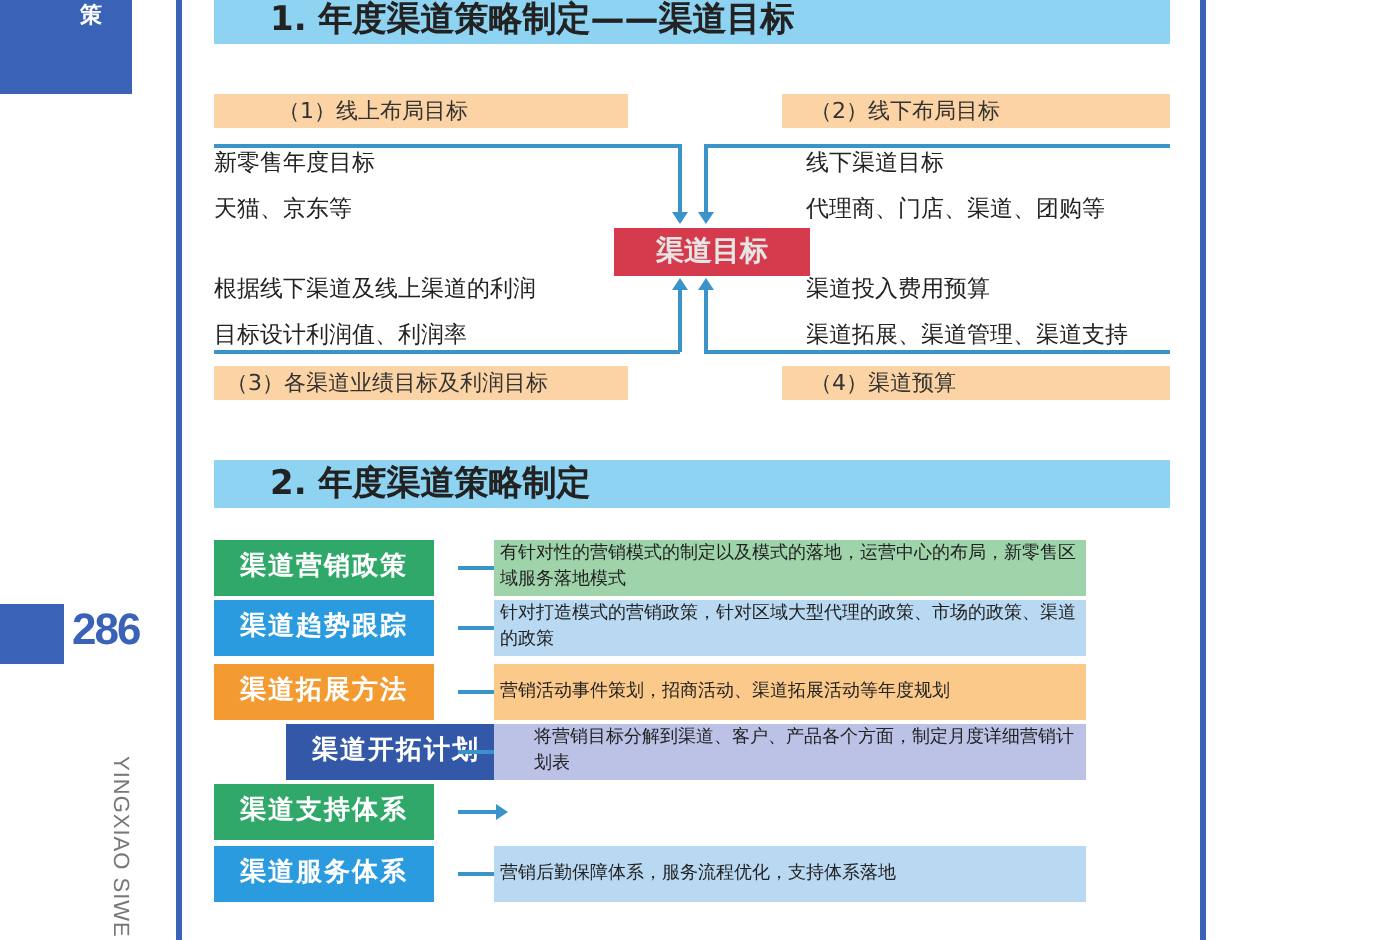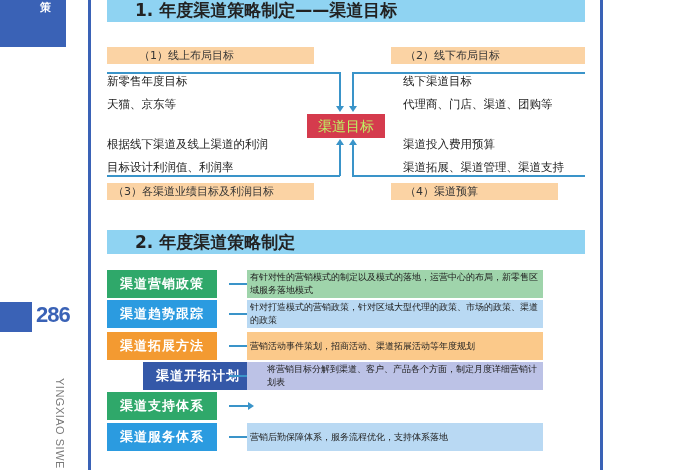--- a/index.html
+++ b/index.html
@@ -16,22 +16,22 @@
   .frame-right { position: absolute; left: 600px; top: 0; width: 3px; height: 470px; background: #3a62b6; }
 
   .sec-title { position: absolute; left: 107px; width: 478px; height: 24px; background: #8fd3f2;
                font-size: 17px; font-weight: bold; color: #222; padding-left: 28px; line-height: 24px; }
   .sec1 { top: 0; height: 22px; line-height: 20px; }
   .sec2 { top: 230px; height: 24px; }
 
   .orange-bar { position: absolute; height: 17px; background: #fbd3a4; font-size: 11px; color: #333; line-height: 17px; padding-left: 6px; }
   .txt { position: absolute; font-size: 11.5px; color: #222; }
   .line { position: absolute; background: #3a94c9; }
-  .goal { position: absolute; left: 307px; top: 114px; width: 78px; height: 24px; background: #d53b4d;
-          color: #bef264; font-weight: normal; font-size: 14px; text-align: center; line-height: 24px; }
+  .goal { position: absolute; left: 307px; top: 114px; width: 98px; height: 24px; background: #d53b4d;
+          color: #e5e5e5; font-weight: bold; font-size: 14px; text-align: center; line-height: 24px; }
   .arrow-down { position: absolute; width: 0; height: 0; border-left: 4px solid transparent; border-right: 4px solid transparent; border-top: 6px solid #3a94c9; }
   .arrow-up { position: absolute; width: 0; height: 0; border-left: 4px solid transparent; border-right: 4px solid transparent; border-bottom: 6px solid #3a94c9; }
 
   .row { position: absolute; left: 107px; width: 478px; height: 28px; }
   .row-label { position: absolute; left: 0; top: 0; width: 110px; height: 28px; color: #fff; font-weight: bold;
                font-size: 13px; text-align: center; line-height: 28px; letter-spacing: 1px; }
   .row-arrow { position: absolute; left: 122px; top: 13px; width: 22px; height: 2px; background: #3a94c9; }
   .row-arrow::after { content: ""; position: absolute; right: -3px; top: -3px; border-top: 4px solid transparent;
                       border-bottom: 4px solid transparent; border-left: 6px solid #3a94c9; }
   .row-desc { position: absolute; left: 140px; top: 0; width: 296px; height: 28px; font-size: 9px; color: #222;
@@ -74,21 +74,21 @@
 <div class="arrow-up" style="left:349px; top:139px;"></div>
 <div class="line" style="left:352px; top:144px; width:1.5px; height:32px;"></div>
 <div class="line" style="left:352px; top:175px; width:233px; height:1.5px;"></div>
 
 <div class="txt" style="left:107px; top:137px;">根据线下渠道及线上渠道的利润</div>
 <div class="txt" style="left:107px; top:160px;">目标设计利润值、利润率</div>
 <div class="txt" style="left:403px; top:137px;">渠道投入费用预算</div>
 <div class="txt" style="left:403px; top:160px;">渠道拓展、渠道管理、渠道支持</div>
 
 <div class="orange-bar" style="left:107px; top:183px; width:207px;">（3）各渠道业绩目标及利润目标</div>
-<div class="orange-bar" style="left:391px; top:183px; width:167px; padding-left:14px;">（4）渠道预算</div>
+<div class="orange-bar" style="left:391px; top:183px; width:194px; padding-left:14px;">（4）渠道预算</div>
 
 <div class="sec-title sec2">2. 年度渠道策略制定</div>
 
 <div class="row" style="top:270px;">
   <div class="row-label" style="background:#2fa86a;">渠道营销政策</div>
   <div class="row-arrow"></div>
   <div class="row-desc" style="background:#9fd4ab;">有针对性的营销模式的制定以及模式的落地，运营中心的布局，新零售区域服务落地模式</div>
 </div>
 <div class="row" style="top:300px;padding-left:28px;">
   <div class="row-label" style="background:#2b9be0;">渠道趋势跟踪</div>

